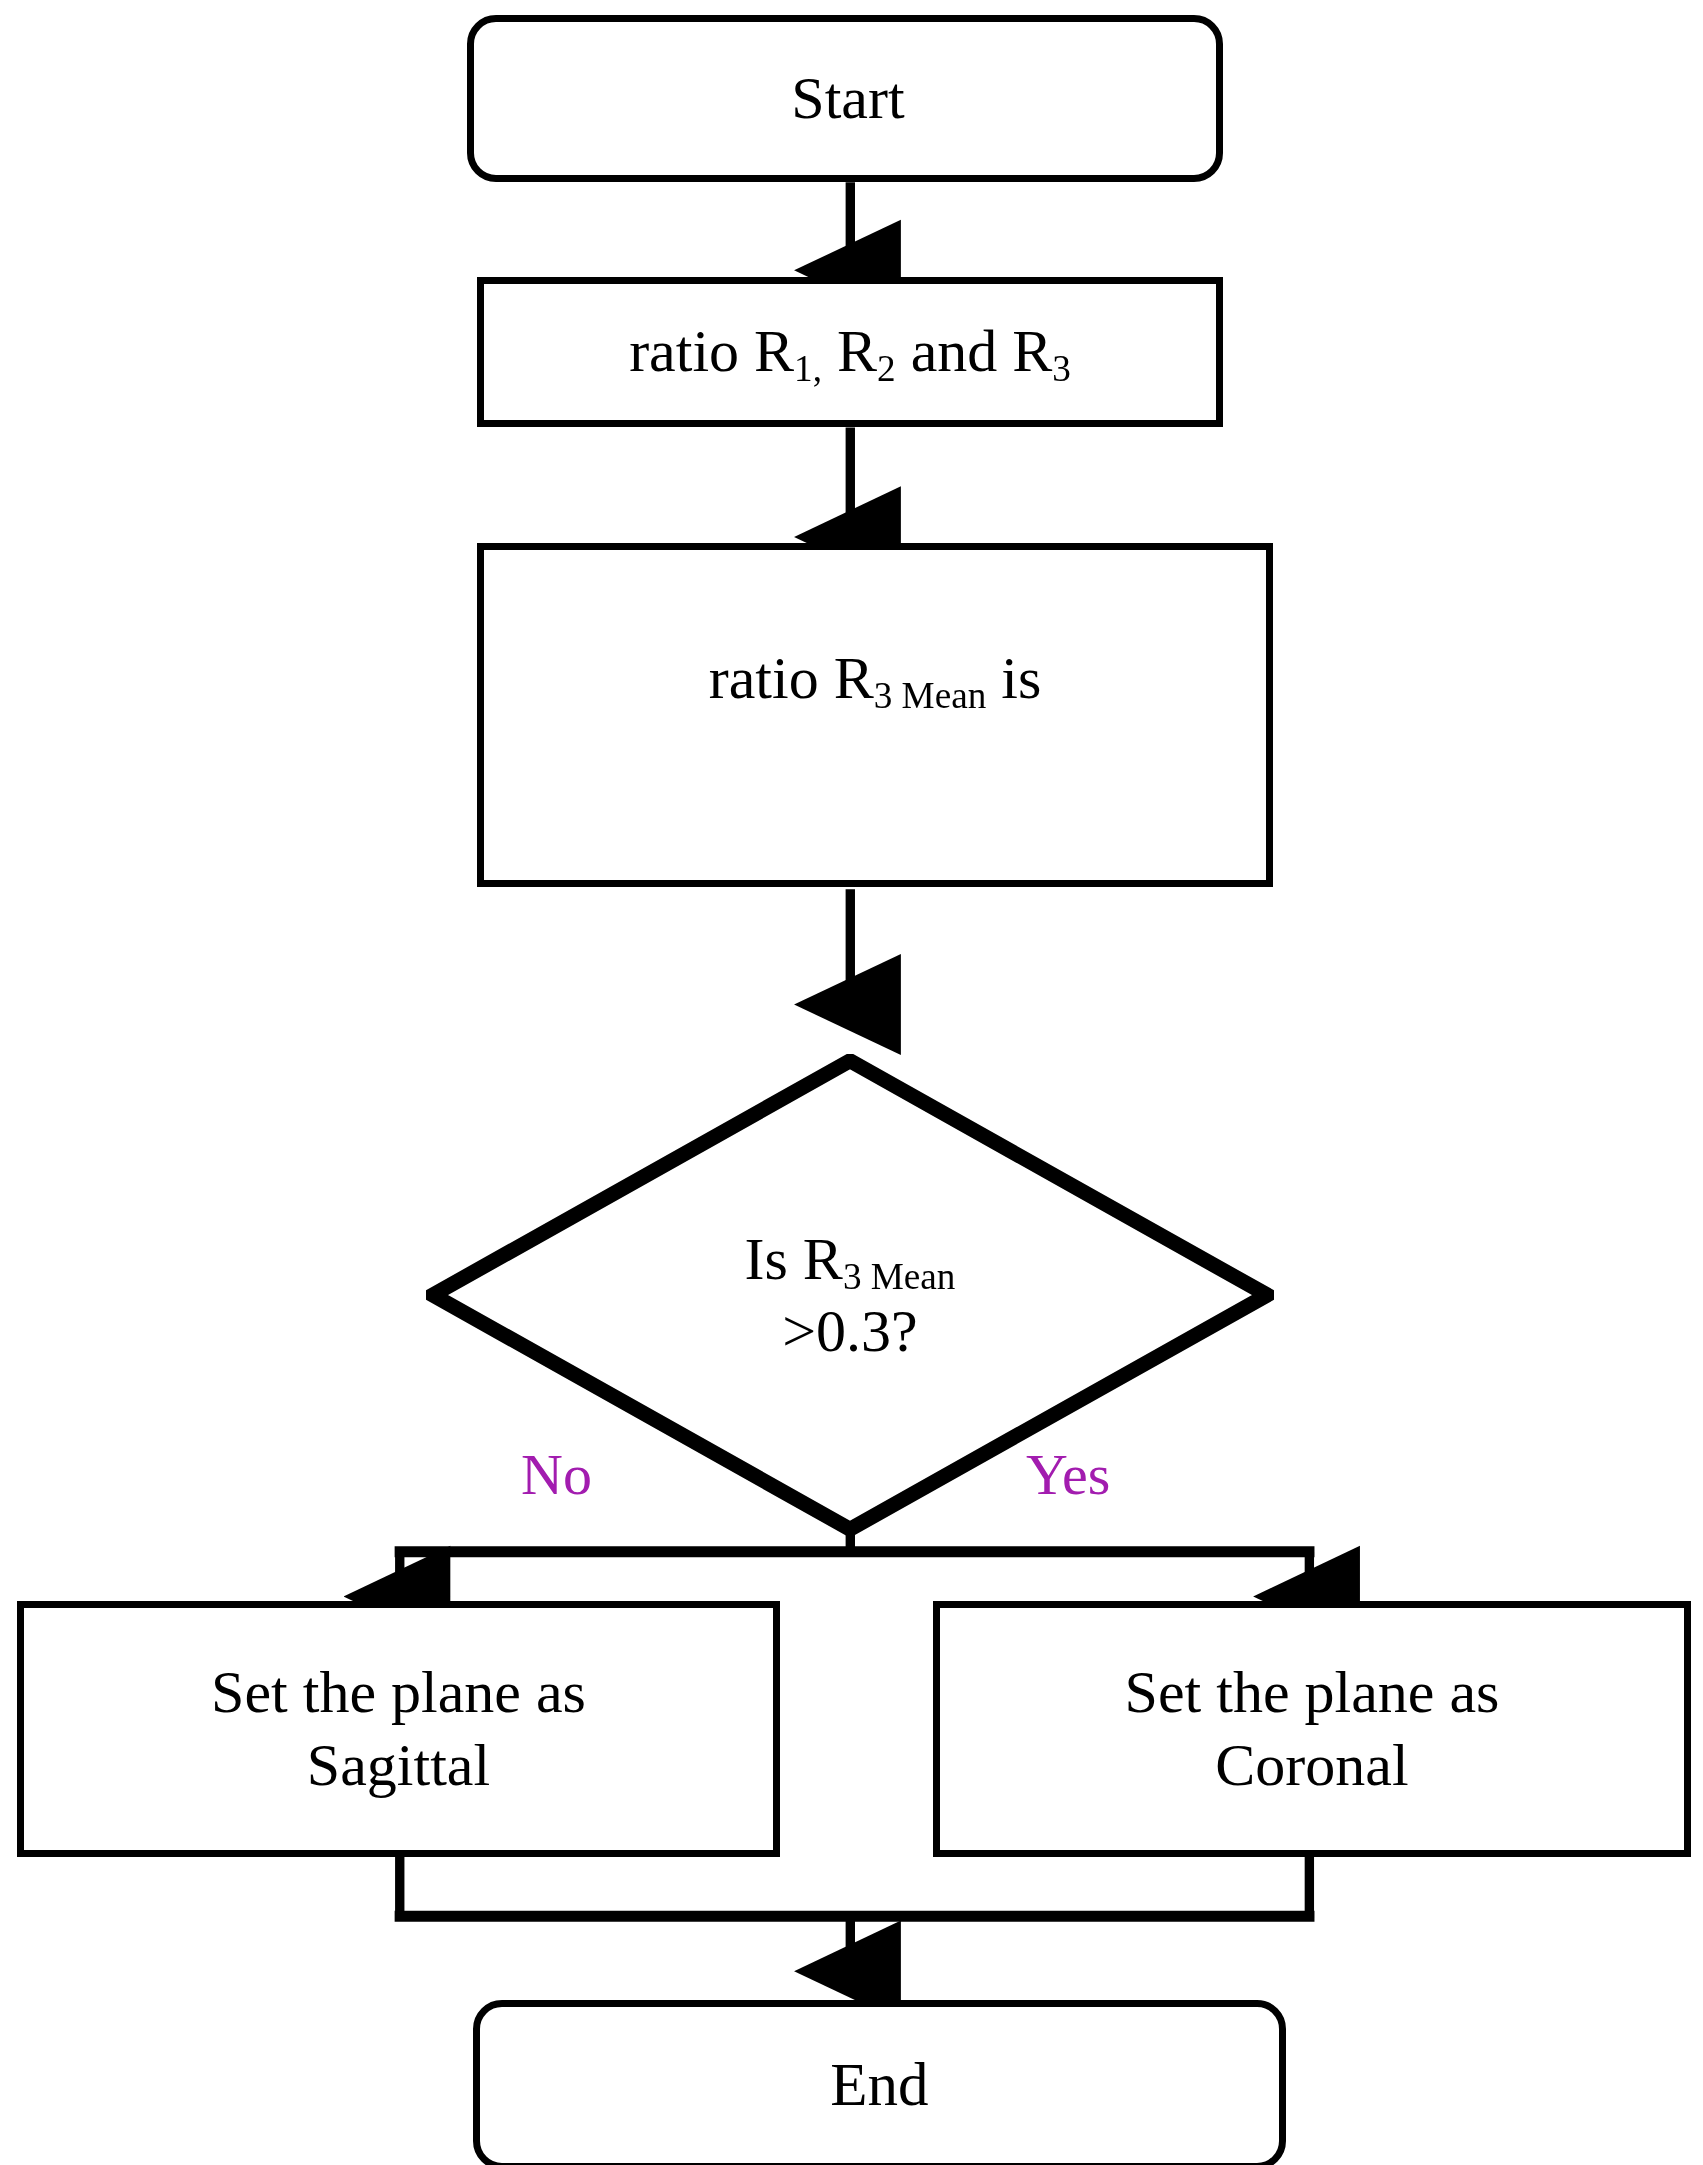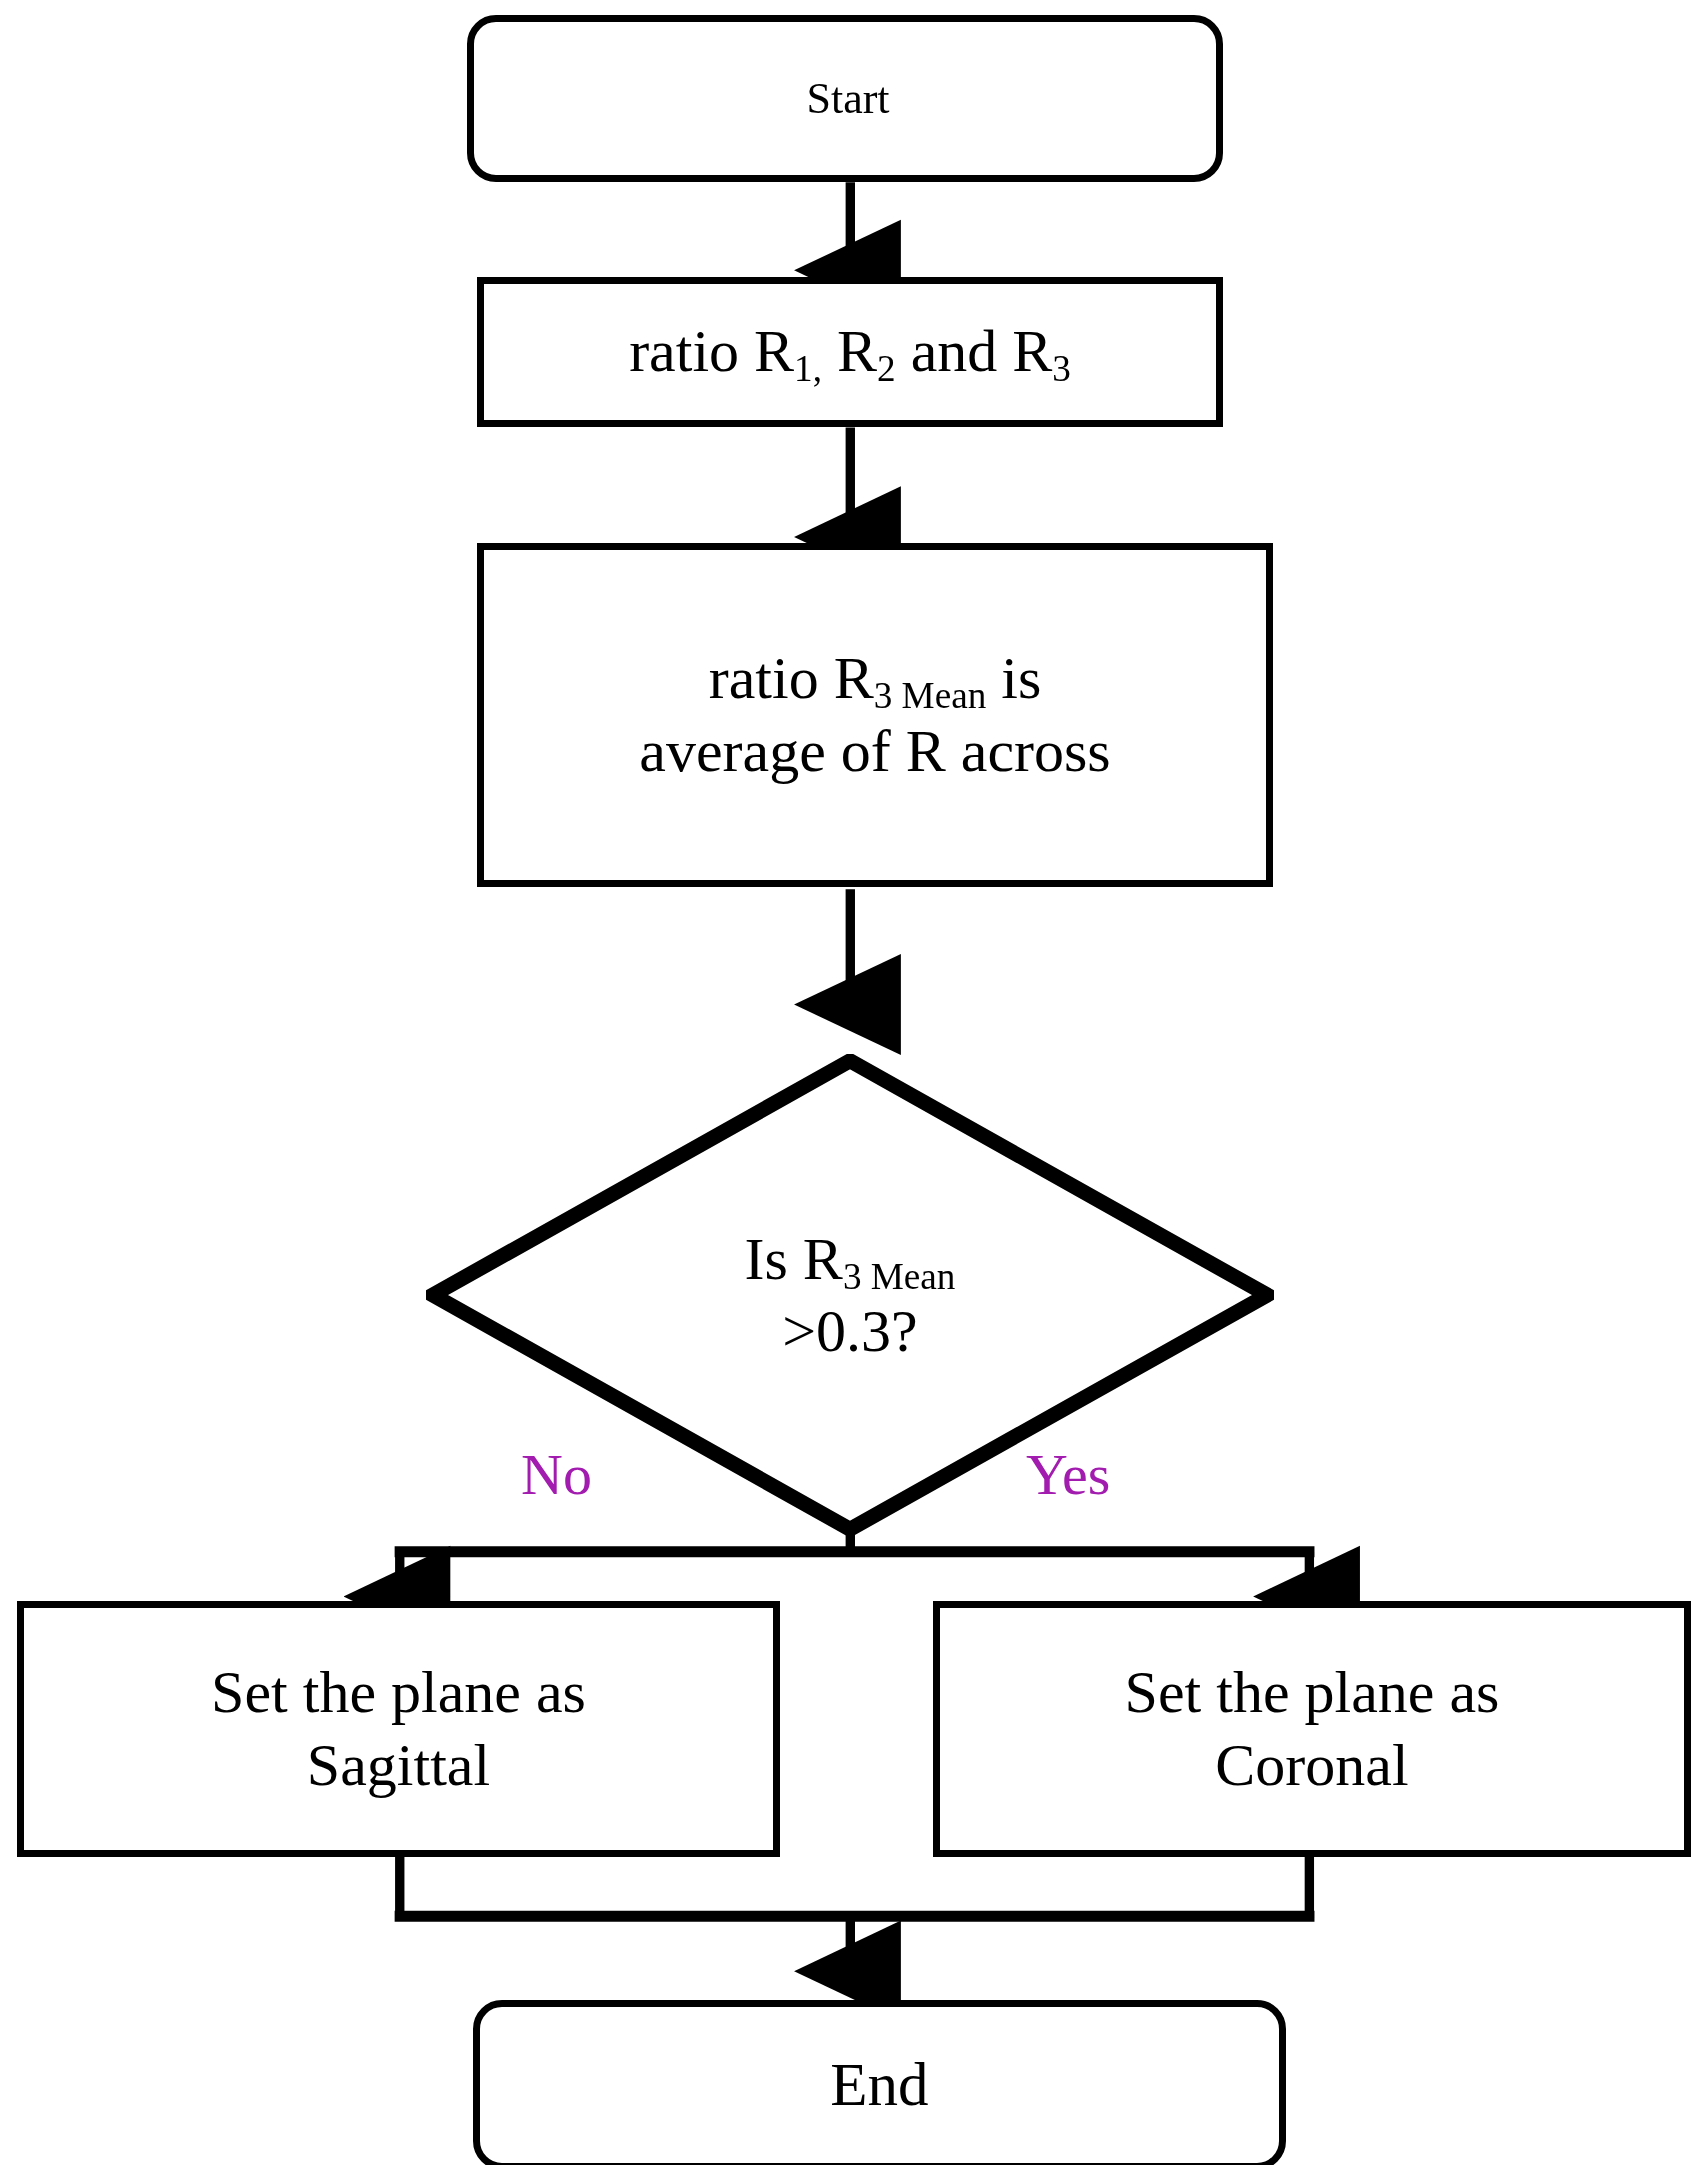--- a/index.html
+++ b/index.html
@@ -38,21 +38,21 @@
   }
   .node.terminal {
     border-radius: 29px;
   }
   .node-label {
     display: block;
     padding: 0 15.3px;
     white-space: pre-line;
   }
   
-  #node-start      { left: 467px;  top: 15.3px;   width: 756px; height: 167px;  font-size: 44px; padding-left: 6px; }
+  #node-start      { left: 467px;  top: 15.3px;   width: 756px; height: 167px;  font-size: 60px; padding-left: 6px; }
   #node-ratios     { left: 477px;  top: 277px;  width: 746px; height: 150px;  font-size: 60px; }
   #node-mean       { left: 477px;  top: 543px;  width: 796px; height: 344px;  font-size: 60px; }
   #node-sagittal   { left: 17px;   top: 1601px; width: 763px; height: 256px;  font-size: 60px; }
   #node-coronal    { left: 933px; top: 1601px; width: 758px; height: 256px;  font-size: 60px; }
   #node-end        { left: 473px;  top: 2000px; width: 813px; height: 170px;  font-size: 61px; }
 
   
   #node-decision {
     position: absolute;
     left: 426px;
@@ -134,21 +134,21 @@
 
   <div class="node terminal" id="node-start">
     <span class="node-label">Start</span>
   </div>
 
   <div class="node" id="node-ratios">
     <span class="node-label" aria-label="ratio R1, R2 and R3"><span>ratio R</span><sub>1,</sub><span> R</span><sub>2</sub><span>  and R</span><sub>3</sub></span>
   </div>
 
   <div class="node" id="node-mean">
-    <span class="node-label" aria-label="ratio R3 Mean is average of R across all frames"><span>ratio R</span><sub>3 Mean</sub><span> is</span><br><span>average of R across</span><br></span>
+    <span class="node-label" aria-label="ratio R3 Mean is average of R across all frames"><span>ratio R</span><sub>3 Mean</sub><span> is</span><br><br></span>
   </div>
 
   <div id="node-decision">
     <svg class="diamond-shape" viewBox="0 0 996 566" preserveAspectRatio="none" xmlns="http://www.w3.org/2000/svg">
       <polygon points="498,8 988,283 498,558 8,283" fill="#ffffff" stroke="#000000" stroke-width="15" stroke-linejoin="miter" vector-effect="non-scaling-stroke"></polygon>
     </svg>
     <div class="diamond-text" aria-label="Is R3 Mean greater than 0.3?">
       <span><span>Is R</span><sub>3 Mean</sub><br><span>&gt;0.3?</span></span>
     </div>
   </div>

